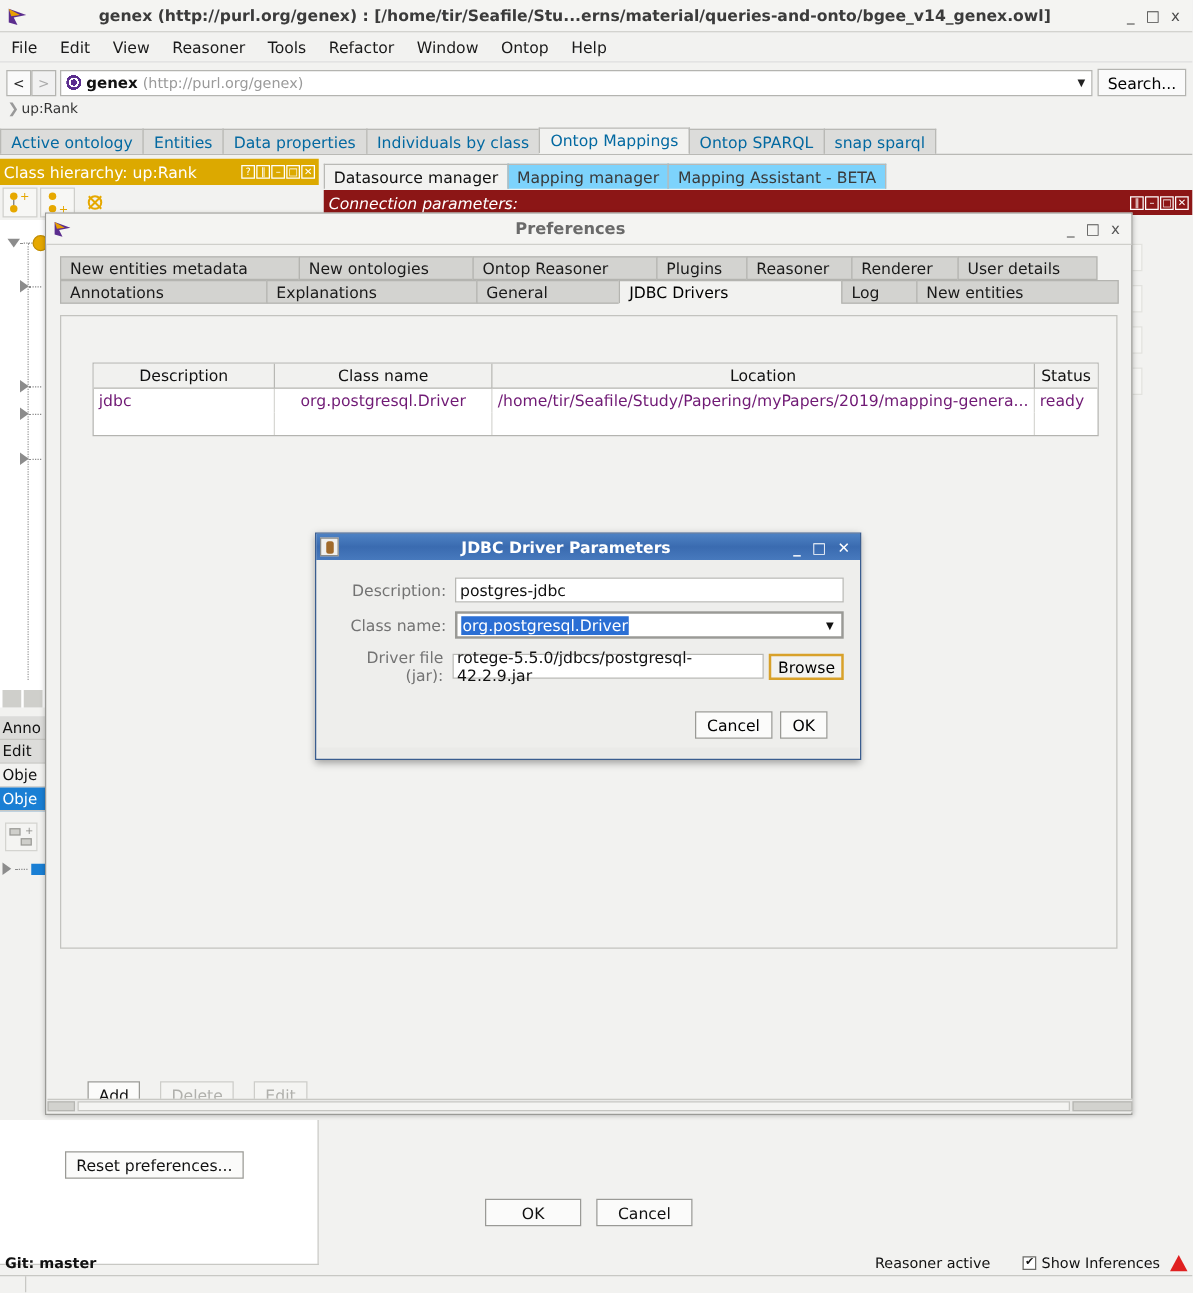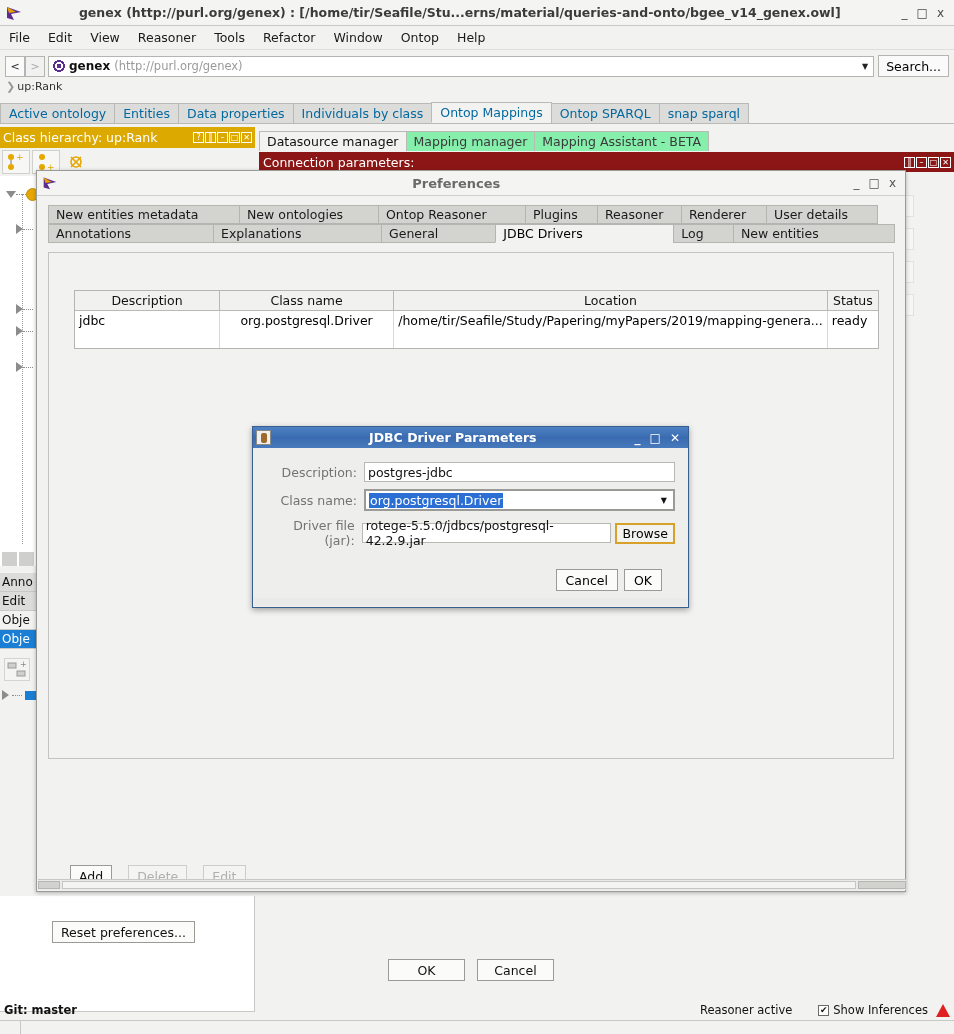--- a/index.html
+++ b/index.html
@@ -169,30 +169,30 @@
     background: #fff; border-right: 1px solid #c8c8c4; border-bottom: 1px solid #c8c8c4;
   }
 
   
   .ds-tabs {
     position: absolute; top: 130px; left: 259px; width: 778px; height: 21px;
     display: flex; align-items: flex-end;
   }
   .ds-tabs .tab {
     height: 20px; padding: 0 7px; display: flex; align-items: center;
-    font-size: 12.5px; background: #86efac; border: 1px solid #b9b9b5;
+    font-size: 12.5px; background: #7dd3fc; border: 1px solid #b9b9b5;
     border-bottom: none; margin-right: -1px; color: #3a3a3a;
   }
   .ds-tabs .tab.sel { background: #f2f2f0; color: #111; }
   .connbar {
     position: absolute; top: 152px; left: 259px; width: 695px; height: 20px;
     background: #8c1616; color: #fff; display: flex; align-items: center;
     padding-left: 4px; font-size: 12.5px;
   }
-  .connbar .ttl { flex: 1 1 auto; }
+  .connbar .ttl { flex: 1 1 auto; font-style: italic; }
 
   
   .right-stub {
     position: absolute; left: 900px; top: 195px; width: 20px; height: 330px;
   }
   .right-stub .bx {
     width: 14px; height: 22px; border: 1px solid #e2e2de; margin-bottom: 11px;
     background: #f6f6f4;
   }
 
@@ -230,21 +230,21 @@
     position: absolute; left: 25px; top: 37px; right: 14px;
     border: 1px solid #b4b4b0; background: #fff;
   }
   .drv-table table { border-collapse: collapse; width: 100%; font-size: 12.5px; }
   .drv-table th {
     background: #f1f1ef; border-right: 1px solid #b8b8b4; border-bottom: 1px solid #b8b8b4;
     font-weight: normal; padding: 2px 4px; text-align: center; color: #111;
   }
   .drv-table th:last-child { border-right: none; }
   .drv-table td {
-    border-right: 1px solid #d8d8d4; padding: 2px 4px; color: #000000;
+    border-right: 1px solid #d8d8d4; padding: 2px 4px; color: #701a75;
     white-space: nowrap; overflow: hidden;
   }
   .drv-table td:last-child { border-right: none; }
   .drv-table tr.filler td { height: 18px; }
 
   .pbtn {
     height: 22px; padding: 0 8px; border: 1px solid #9a9a96; background: #fbfbfa;
     font-size: 12.5px; color: #111; display: inline-flex; align-items: center;
   }
   .pbtn.dis { color: #b0b0ac; border-color: #cdcdc9; background: #f4f4f2; }

